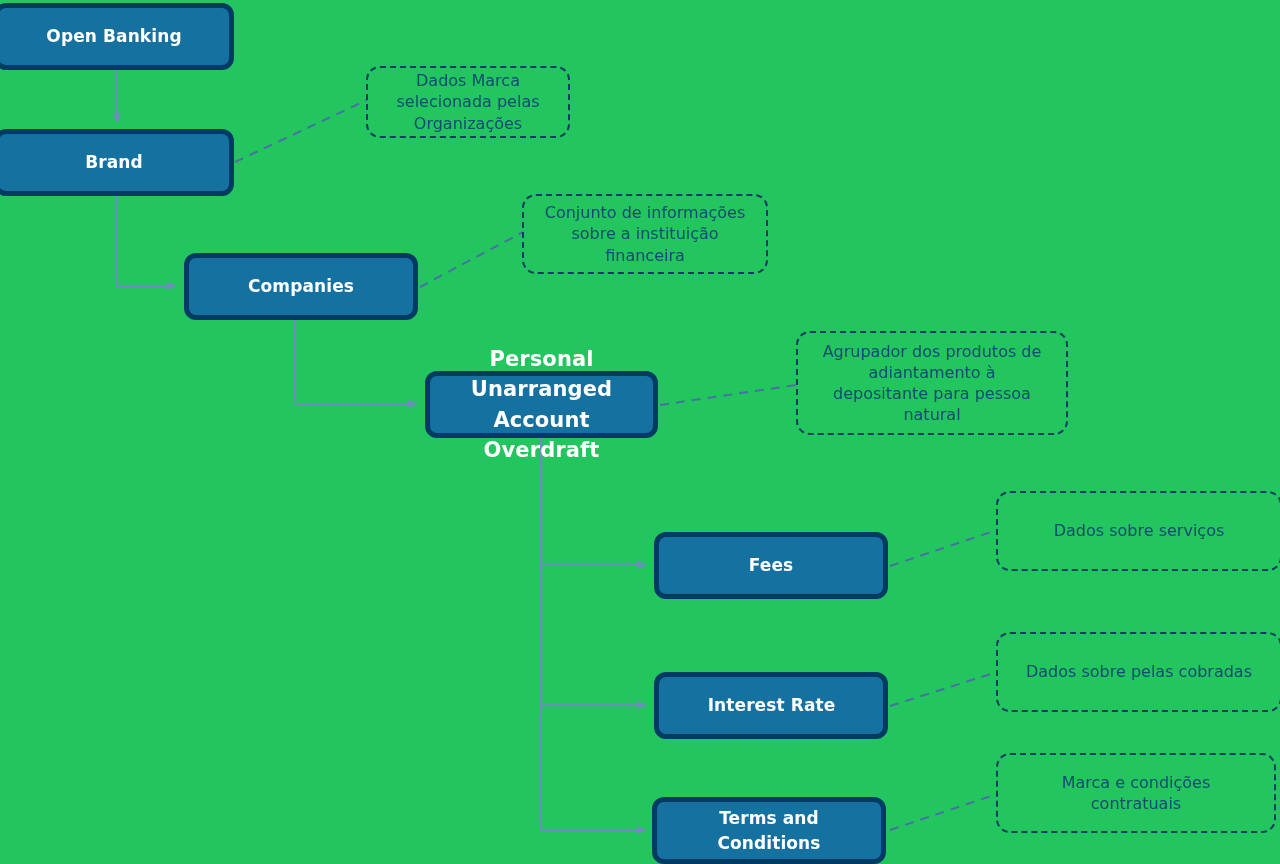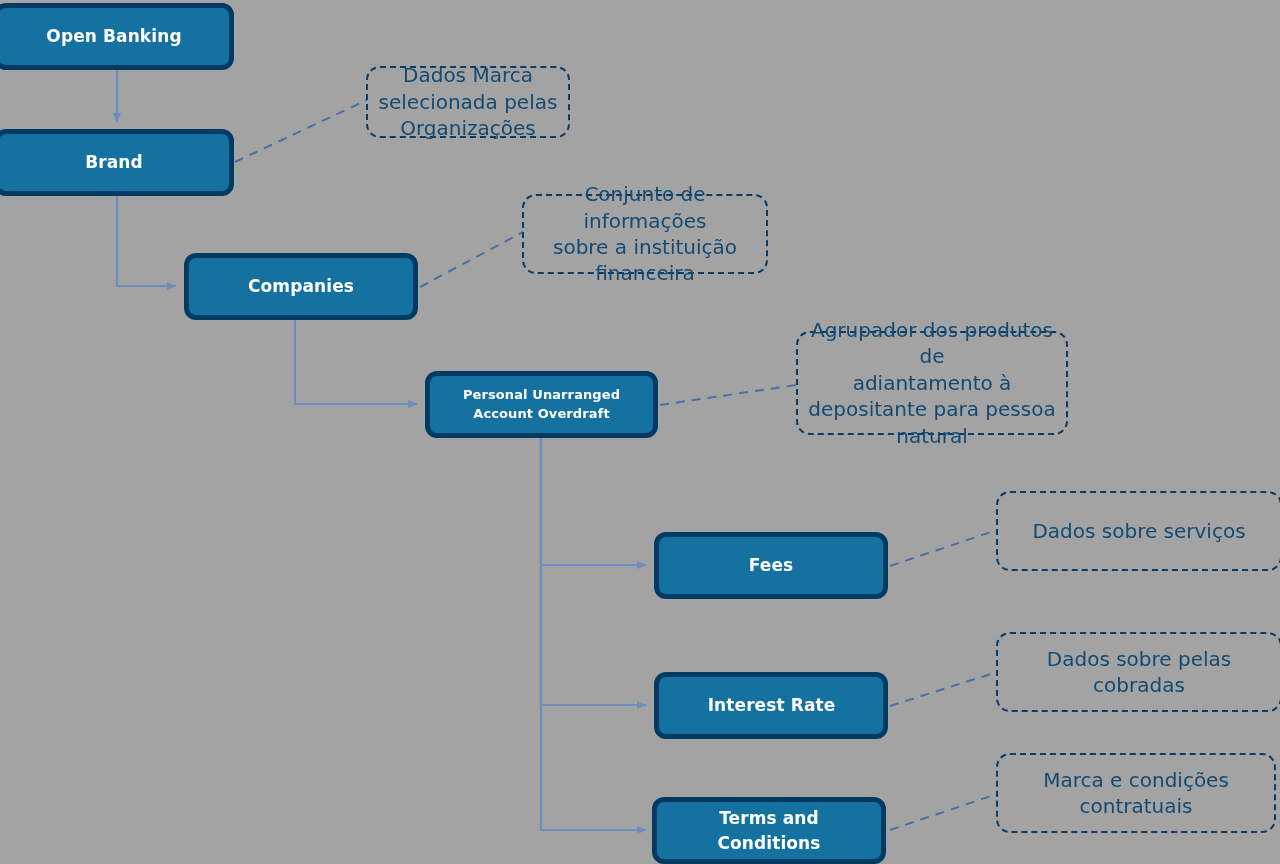--- a/index.html
+++ b/index.html
@@ -8,21 +8,21 @@
     padding: 0;
     background: #ffffff;
   }
   body {
     font-family: "DejaVu Sans", sans-serif;
   }
   #canvas {
     position: relative;
     width: 1280px;
     height: 864px;
-    background: #a3a3a3;
+    background: #22c55e;
     overflow: hidden;
   }
   
   .node {
     position: absolute;
     box-sizing: border-box;
     background: #15719F;
     border: 5px solid #013A63;
     border-radius: 12px;
     color: #ffffff;
@@ -31,33 +31,33 @@
     font-size: 17px;
     line-height: 1.45;
     letter-spacing: 0.1px;
     display: flex;
     align-items: center;
     justify-content: center;
     text-align: center;
     padding: 2px 8px;
     white-space: pre-line;
   }
-  .node.two-line { font-size: 13px; }
+  .node.two-line { font-size: 21px; }
 
   
   .note {
     position: absolute;
     box-sizing: border-box;
     background: transparent;
     border: 2px dashed #0C3C63;
     border-radius: 14px;
     color: #134A73;
     font-family: "DejaVu Sans", sans-serif;
     font-weight: normal;
-    font-size: 20px;
+    font-size: 16px;
     line-height: 1.32;
     display: flex;
     align-items: center;
     justify-content: center;
     text-align: center;
     padding: 4px 9px;
     white-space: pre-line;
   }
 
   

